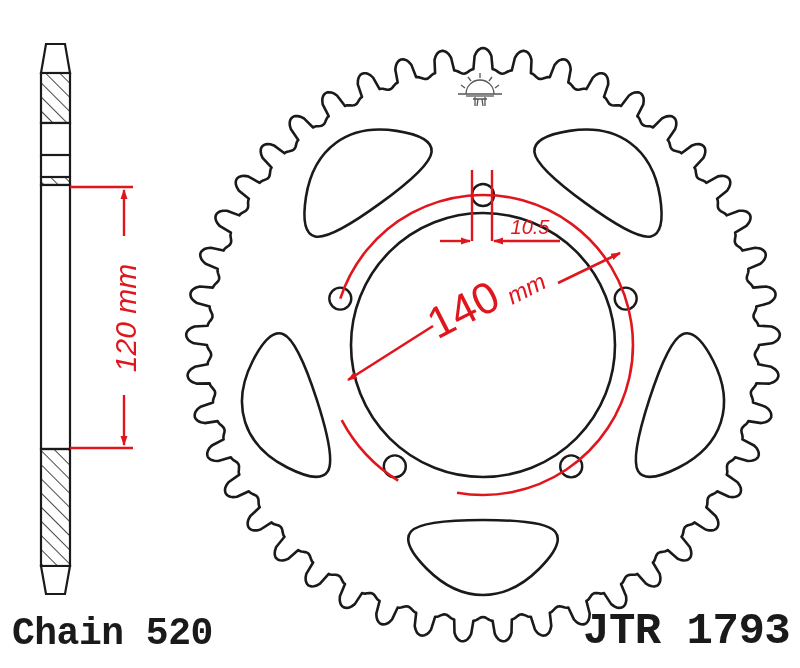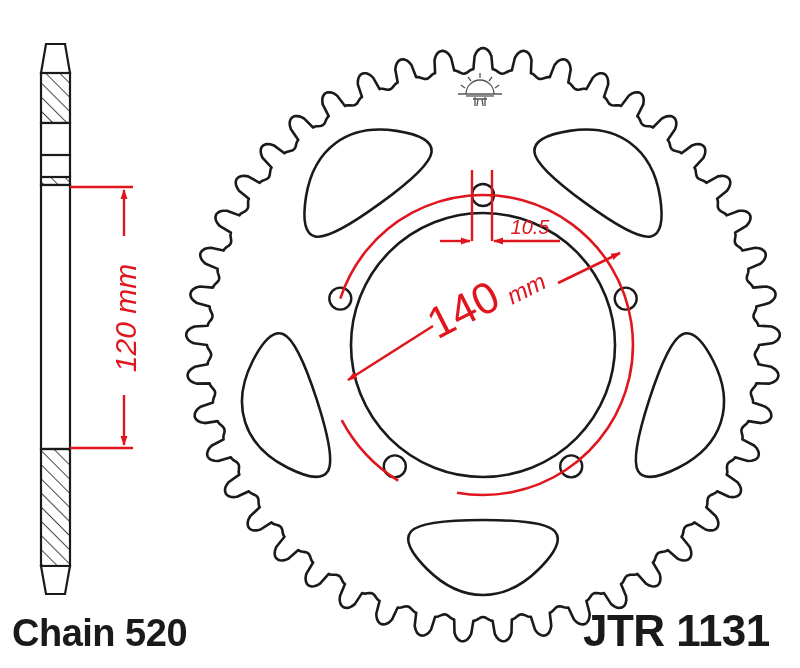--- a/index.html
+++ b/index.html
@@ -1,18 +1,18 @@
 <!DOCTYPE html>
 <html><head>
 <meta charset="utf-8">
 <style>
   html, body { margin:0; padding:0; background:#ffffff; }
   body { width:800px; height:668px; position:relative; overflow:hidden; font-family:"Liberation Sans", sans-serif; }
   #canvas { position:absolute; left:0; top:0; width:800px; height:668px; }
-  .label { position:absolute; font-family:Liberation Sans, sans-serif; font-weight:bold; color:#1a1a1a; white-space:nowrap; }
+  .label { position:absolute; font-family:Liberation Mono, monospace; font-weight:bold; color:#1a1a1a; white-space:nowrap; }
   #chain-label { left:12px; top:612px; font-size:38px; letter-spacing:-0.5px; }
   #part-label { left:583px; top:606px; font-size:44px; letter-spacing:-0.5px; }
 </style>
 </head>
 <body>
 
 <svg id="canvas" viewBox="0 0 800 668" xmlns="http://www.w3.org/2000/svg">
   <defs>
     <pattern id="hatch" patternUnits="userSpaceOnUse" width="10" height="10" patternTransform="rotate(-45)">
       <line x1="0" y1="0" x2="0" y2="10" stroke="#1a1a1a" stroke-width="1.6"></line>
@@ -98,13 +98,13 @@
     <line x1="0" y1="-16" x2="0" y2="-21"></line>
     <line x1="-9" y1="-13" x2="-12" y2="-17"></line>
     <line x1="9" y1="-13" x2="12" y2="-17"></line>
     <line x1="-15" y1="-6" x2="-19" y2="-9"></line>
     <line x1="15" y1="-6" x2="19" y2="-9"></line>
     <path d="M-5,3 L-5,12 M5,3 L5,12 M-7,5 L7,5 M-2,5 L-3,12 M2,5 L3,12"></path>
   </g>
 </svg>
 
 <div id="chain-label" class="label">Chain 520</div>
-<div id="part-label" class="label">JTR 1131</div>
+<div id="part-label" class="label">JTR 1793</div>
 
 </body></html>

